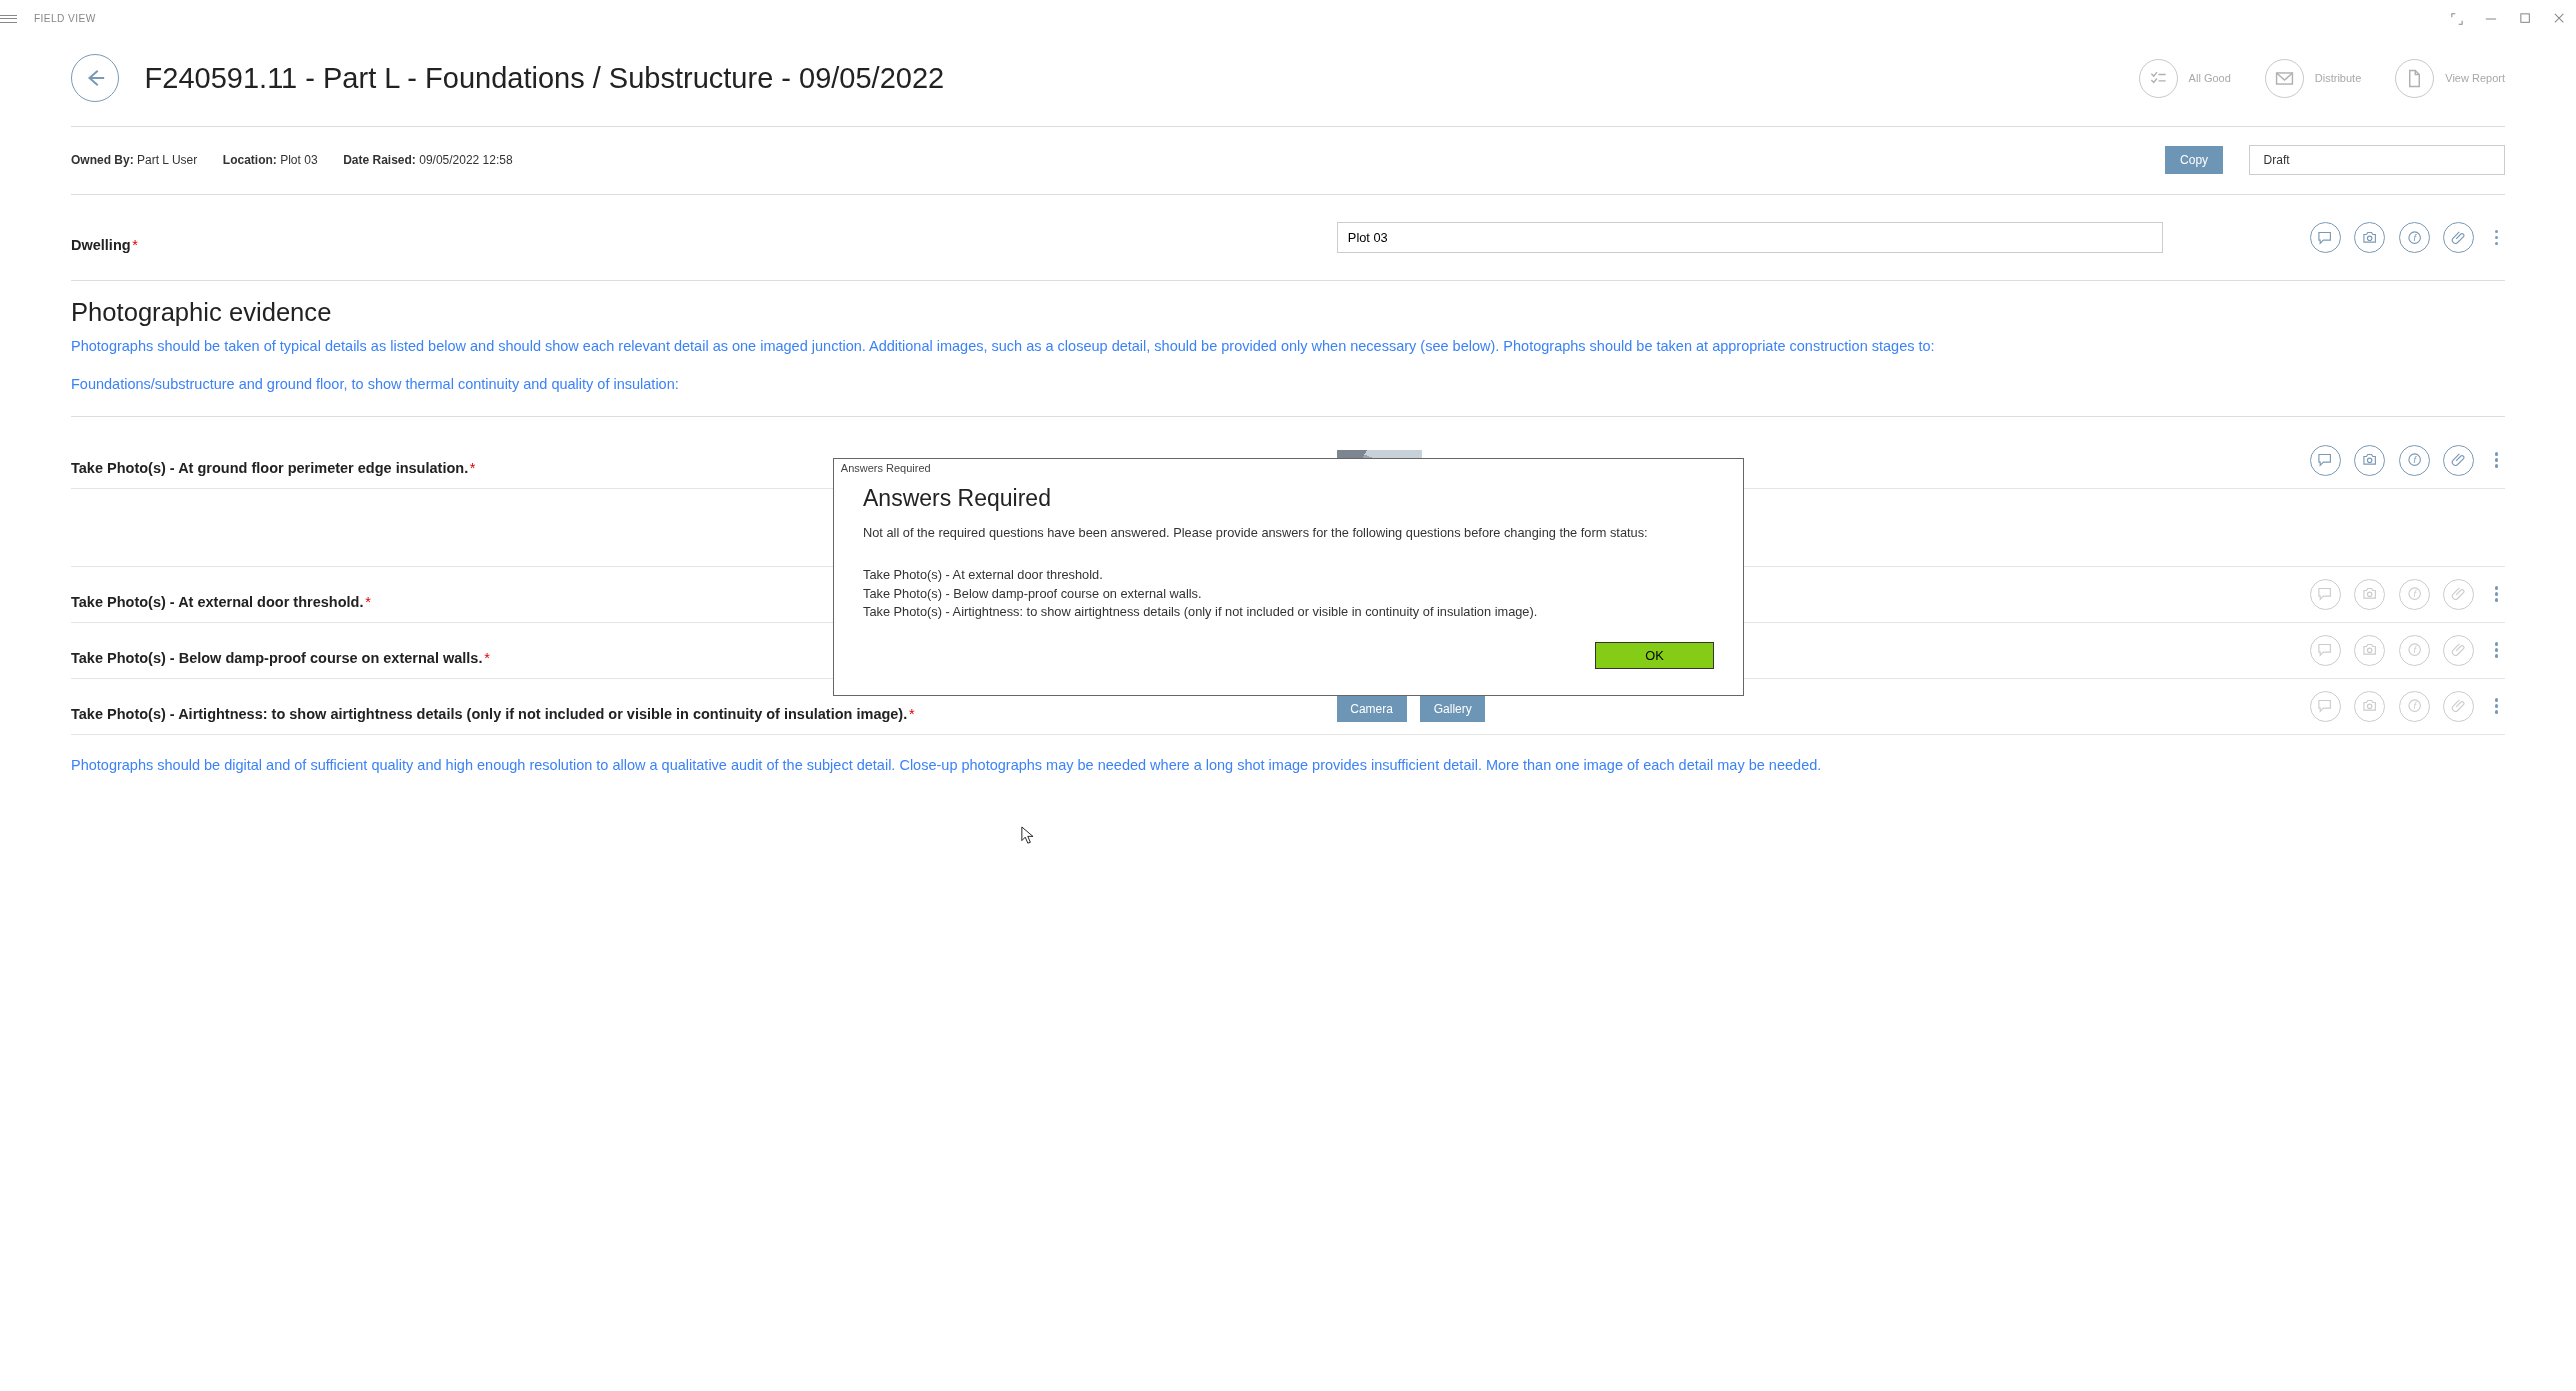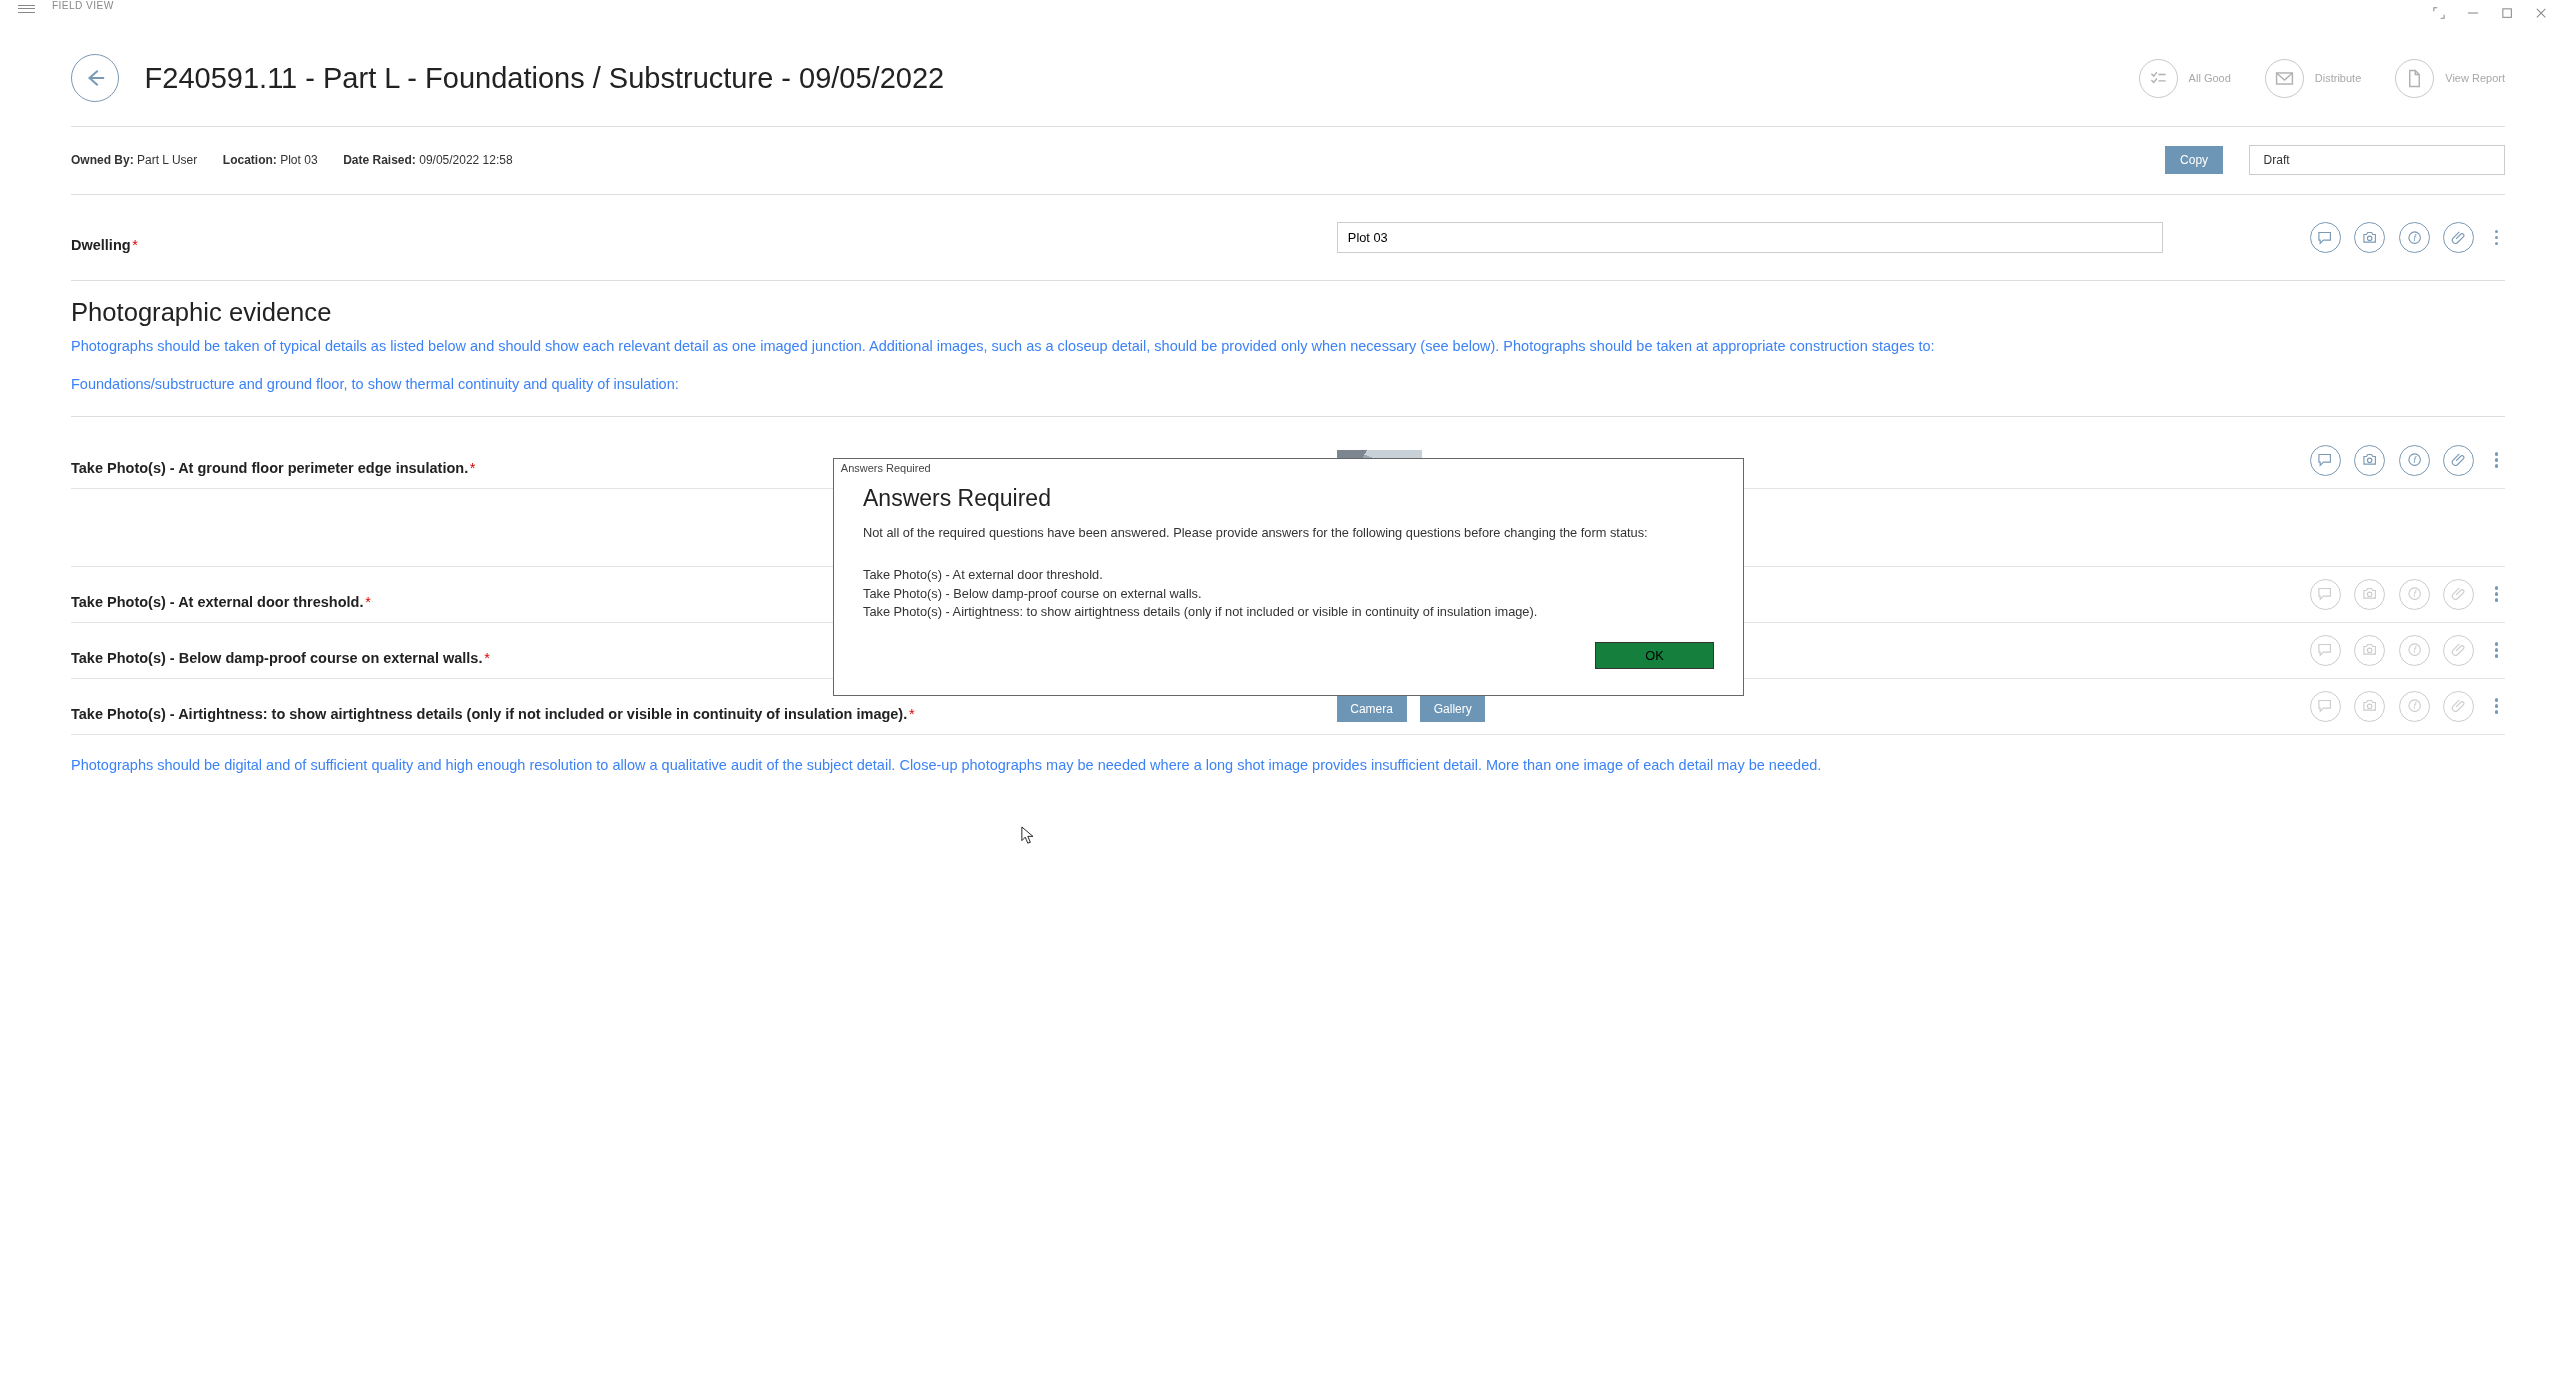--- a/index.html
+++ b/index.html
@@ -9,22 +9,22 @@
   font-size: 12px;
   color: #333;
   background: #fff;
   overflow: hidden;
 }
 
 
 .titlebar {
   height: 37px;
   display: flex;
-  align-items: flex-start;
-  padding: 0 18px;
+  align-items: center;
+  padding: 0 0;
   color: #888;
   font-size: 10.2px;
 }
 .titlebar .hamburger { width: 17px; height: 17px; margin-right: 17px; display:flex; flex-direction:column; justify-content:center; gap:2.6px;}
 .titlebar .hamburger span{height:0.9px;background:#888;display:block;}
 .titlebar .app-title { font-size: 10.2px; letter-spacing: 0.4px;}
 .titlebar .spacer { flex: 1; }
 .titlebar .wincontrol { width: 34px; height: 25.6px; display:flex;align-items:center;justify-content:center;color:#888;}
 .titlebar .wincontrol svg{stroke:#888;}
 
@@ -105,21 +105,21 @@
   box-shadow: 0 0 0 rgba(0,0,0,0);
   font-size:12px;
   pointer-events:auto;
 }
 .modal .modal-titlebar{padding:2.6px 6.8px;font-size:11px;color:#444;}
 .modal .modal-body{padding:8.5px 29px 25.6px 29px;}
 .modal h2{font-size:23px;font-weight:300;color:#222;margin-bottom:12px;}
 .modal p{font-size:12.8px;color:#333;margin-bottom:24px;line-height:1.45;}
 .modal .qlist{font-size:12.8px;color:#333;line-height:1.45;}
 .modal .modal-btns{display:flex;justify-content:flex-end;margin-top:20.4px;}
-.modal .ok-btn{border:1.7px solid #333;background:#15803d;padding:5.1px 0;width:119px;font-size:12.8px;}
+.modal .ok-btn{border:1.7px solid #333;background:#84cc16;padding:5.1px 0;width:119px;font-size:12.8px;}
 
 
 .cursor{position:absolute;left:1021px;top:826px;pointer-events:none;}
 
 
 .scale-wrap{
   width: 2576px;
   height: 1392px;
   transform-origin: 0 0;
   position: relative;

